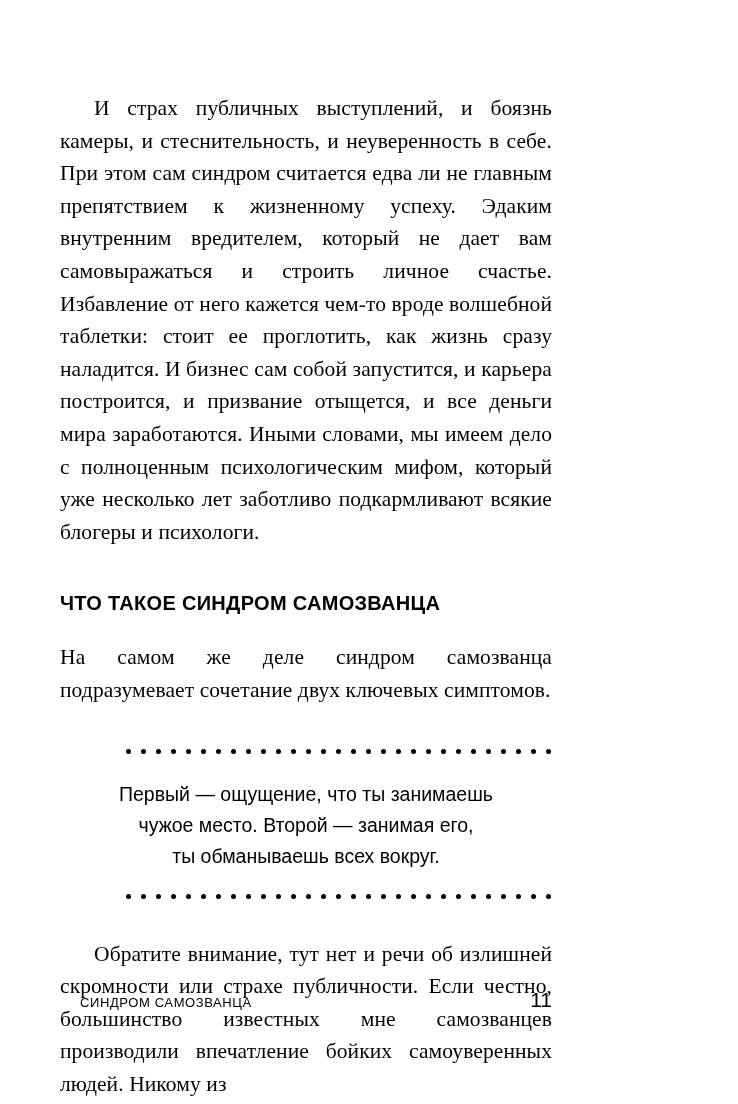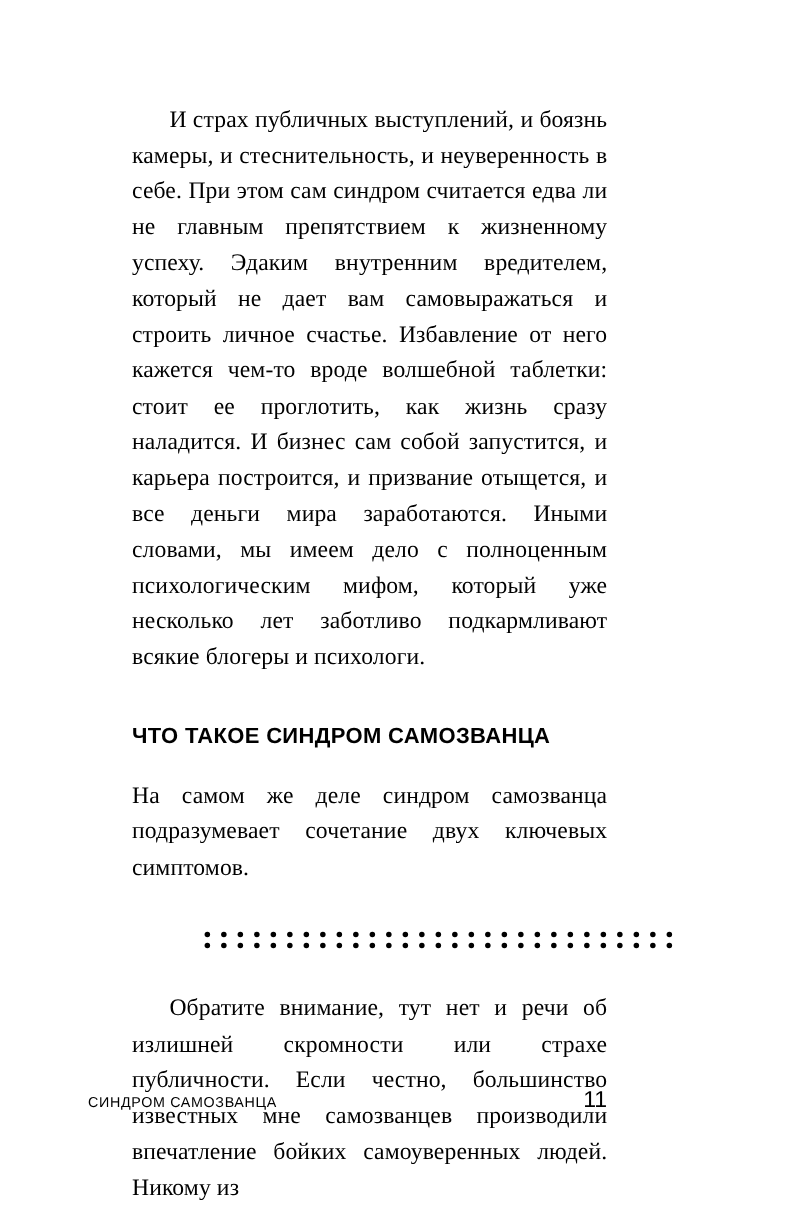--- a/index.html
+++ b/index.html
@@ -12,21 +12,21 @@
     background: #ffffff;
     font-family: "Liberation Serif", serif;
     color: #000000;
     overflow: hidden;
   }
   .page {
     position: relative;
     width: 632px;
     height: 1104px;
     box-sizing: border-box;
-    padding: 92px 80px 0 120px;
+    padding: 92px 80px 0 60px;
   }
   .body-par {
     font-family: "Liberation Serif", serif;
     font-size: 21.5px;
     line-height: 32.6px;
     text-align: justify;
     text-indent: 34px;
     margin: 0;
     letter-spacing: 0.1px;
   }
@@ -128,20 +128,25 @@
         <span class="dot"></span>
         <span class="dot"></span>
         <span class="dot"></span>
         <span class="dot"></span>
         <span class="dot"></span>
         <span class="dot"></span>
         <span class="dot"></span>
         <span class="dot"></span>
         <span class="dot"></span>
       </div>
+    <div class="pull-text">
+      <span class="ln">Первый — ощущение, что ты занимаешь</span>
+      <span class="ln">чужое место. Второй — занимая его,</span>
+      <span class="ln">ты обманываешь всех вокруг.</span>
+    </div>
     <div class="dot-rule" id="dots-bottom">
         <span class="dot"></span>
         <span class="dot"></span>
         <span class="dot"></span>
         <span class="dot"></span>
         <span class="dot"></span>
         <span class="dot"></span>
         <span class="dot"></span>
         <span class="dot"></span>
         <span class="dot"></span>

